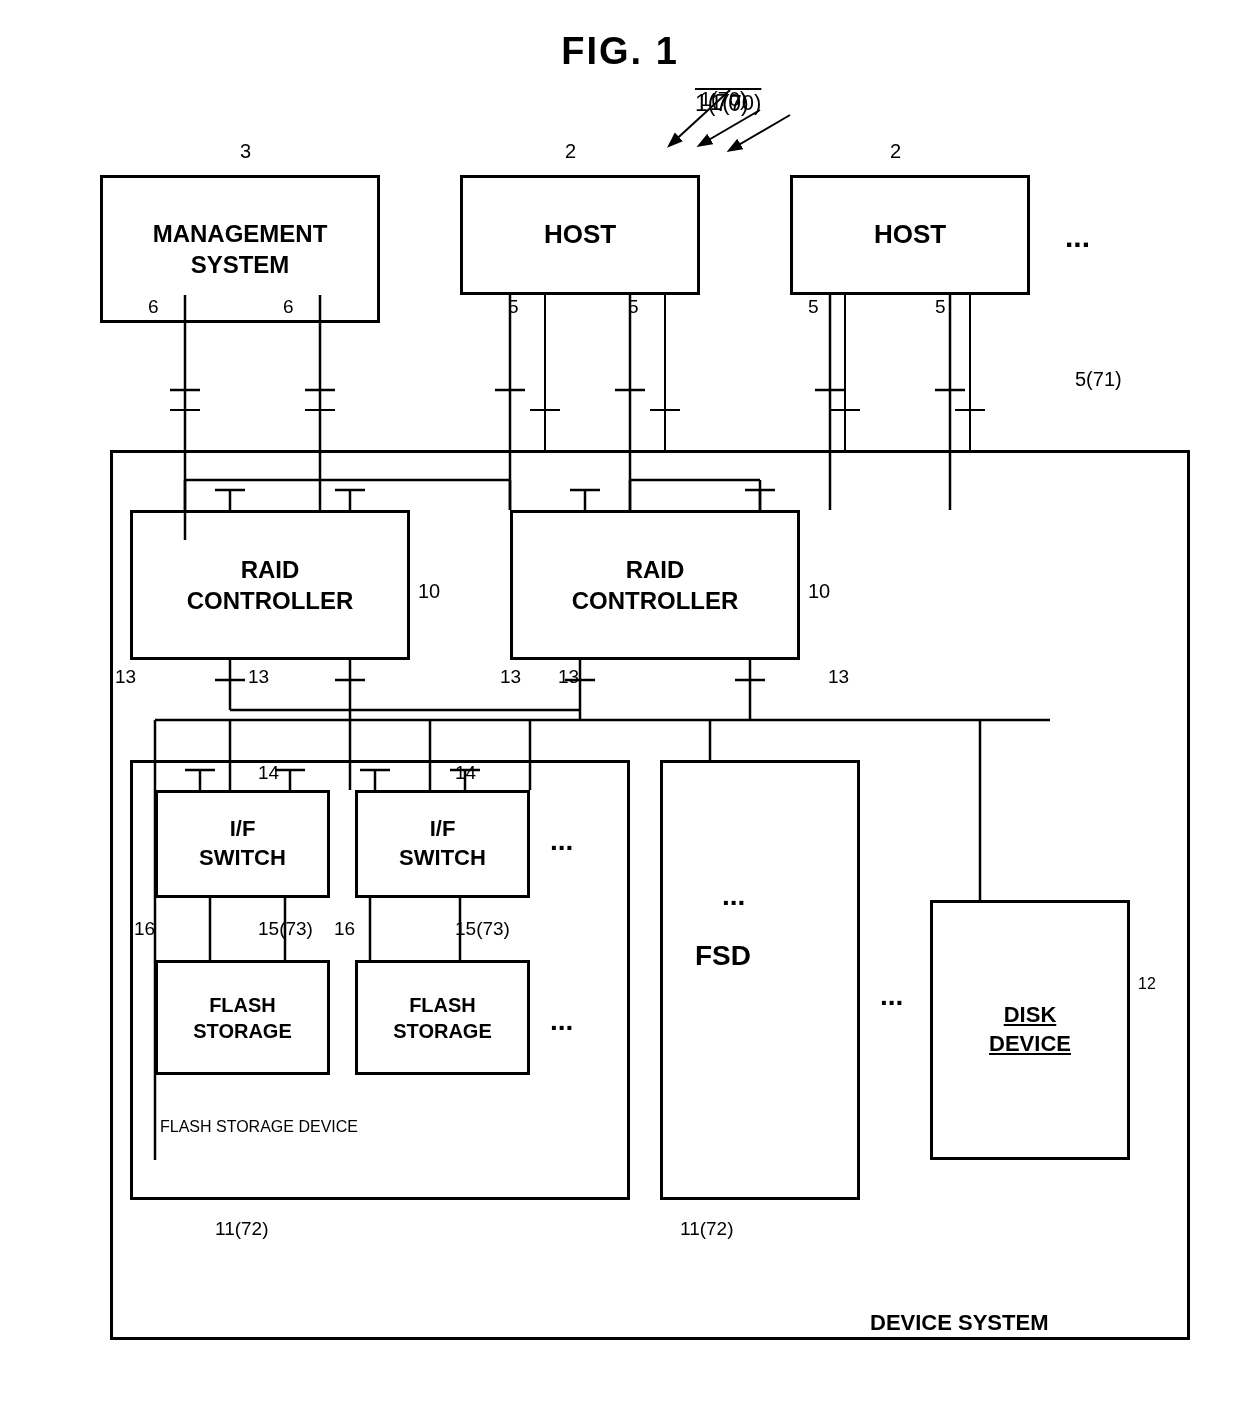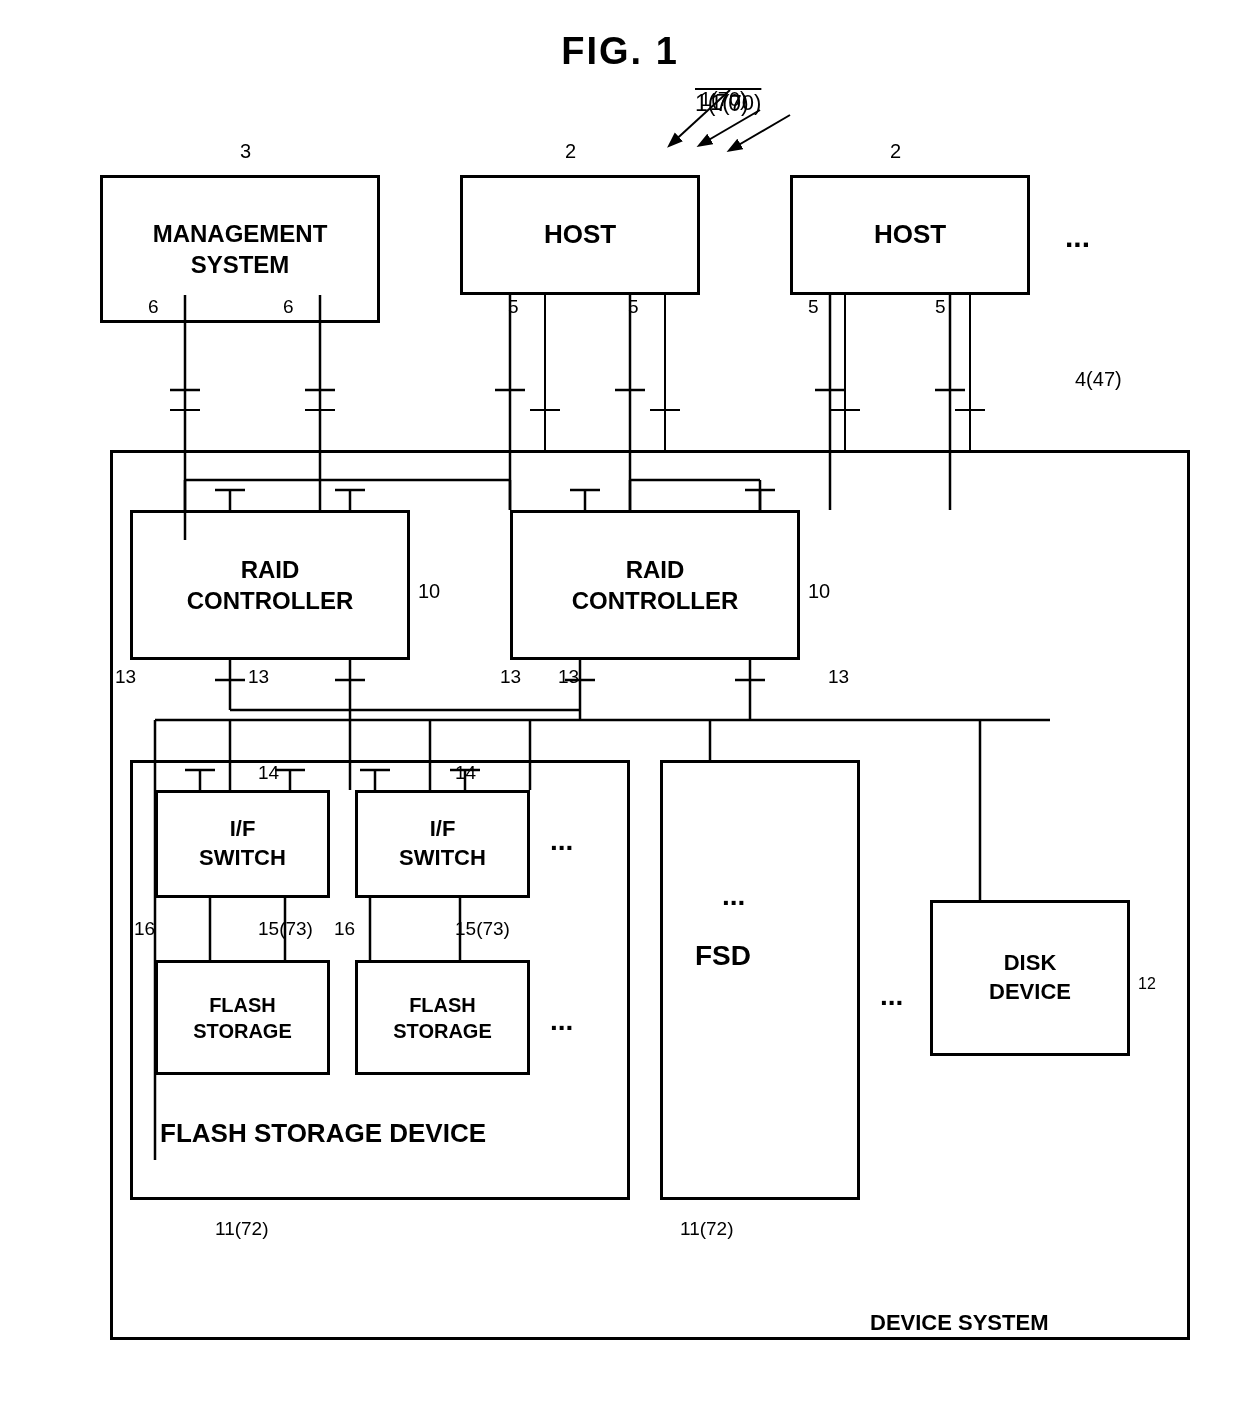--- a/index.html
+++ b/index.html
@@ -176,21 +176,21 @@
   <div class="label" style="position:absolute; top:140px; left:890px; font-size:20px;">2</div>
   <div class="label" style="position:absolute; top:140px; left:240px; font-size:20px;">3</div>
 
   <div class="label" style="position:absolute; top:296px; left:148px; font-size:19px;">6</div>
   <div class="label" style="position:absolute; top:296px; left:283px; font-size:19px;">6</div>
   <div class="label" style="position:absolute; top:296px; left:508px; font-size:19px;">5</div>
   <div class="label" style="position:absolute; top:296px; left:628px; font-size:19px;">5</div>
   <div class="label" style="position:absolute; top:296px; left:808px; font-size:19px;">5</div>
   <div class="label" style="position:absolute; top:296px; left:935px; font-size:19px;">5</div>
 
-  <div class="label" style="position:absolute; top:368px; left:1075px; font-size:20px;">4(47)</div>
+  <div class="label" style="position:absolute; top:368px; left:1075px; font-size:20px;">5(71)</div>
 
   <div class="box-large-outer" style="left:110px; top:450px; width:1080px; height:890px; border:3px solid #000;">
   </div>
 
   <div class="box" style="left:130px; top:510px; width:280px; height:150px; font-size:24px;">
     <span style="white-space:pre-line;">RAID
 CONTROLLER</span>
   </div>
 
   <div class="box" style="left:510px; top:510px; width:290px; height:150px; font-size:24px;">
@@ -236,34 +236,34 @@
   </div>
 
   <div class="label dots" style="position:absolute; top:1005px; left:550px; font-size:28px;">...</div>
 
   <div class="label" style="position:absolute; top:918px; left:134px; font-size:19px;">16</div>
   <div class="label" style="position:absolute; top:918px; left:334px; font-size:19px;">16</div>
 
   <div class="label" style="position:absolute; top:918px; left:258px; font-size:19px;">15(73)</div>
   <div class="label" style="position:absolute; top:918px; left:455px; font-size:19px;">15(73)</div>
 
-  <div class="label" style="position:absolute; top:1118px; left:160px; font-size:26px; font-weight:bold;">FLASH STORAGE DEVICE</div>
+  <div class="label" style="position:absolute; top:1118px; left:160px; font-size:16px; font-weight:normal;">FLASH STORAGE DEVICE</div>
 
   <div class="label" style="position:absolute; top:1218px; left:215px; font-size:19px;">11(72)</div>
 
   <div class="box-large-outer" style="left:660px; top:760px; width:200px; height:440px;">
   </div>
 
   <div style="position:absolute; top:940px; left:695px; font-size:28px; font-weight:bold;">FSD</div>
 
   <div class="label dots" style="position:absolute; top:880px; left:722px; font-size:28px;">...</div>
 
   <div class="label" style="position:absolute; top:1218px; left:680px; font-size:19px;">11(72)</div>
 
-  <div class="box" style="left:930px; top:900px; width:200px; height:156px; font-size:22px;">
+  <div class="box" style="left:930px; top:900px; width:200px; height:260px; font-size:22px;text-decoration:underline;">
     <span style="white-space:pre-line;">DISK
 DEVICE</span>
   </div>
 
   <div class="label" style="position:absolute; top:975px; left:1138px; font-size:16px;">12</div>
 
   <div class="label dots" style="position:absolute; top:980px; left:880px; font-size:28px;">...</div>
 
   <div class="label" style="position:absolute; top:1310px; left:870px; font-size:22px; font-weight:bold;">DEVICE SYSTEM</div>
 

